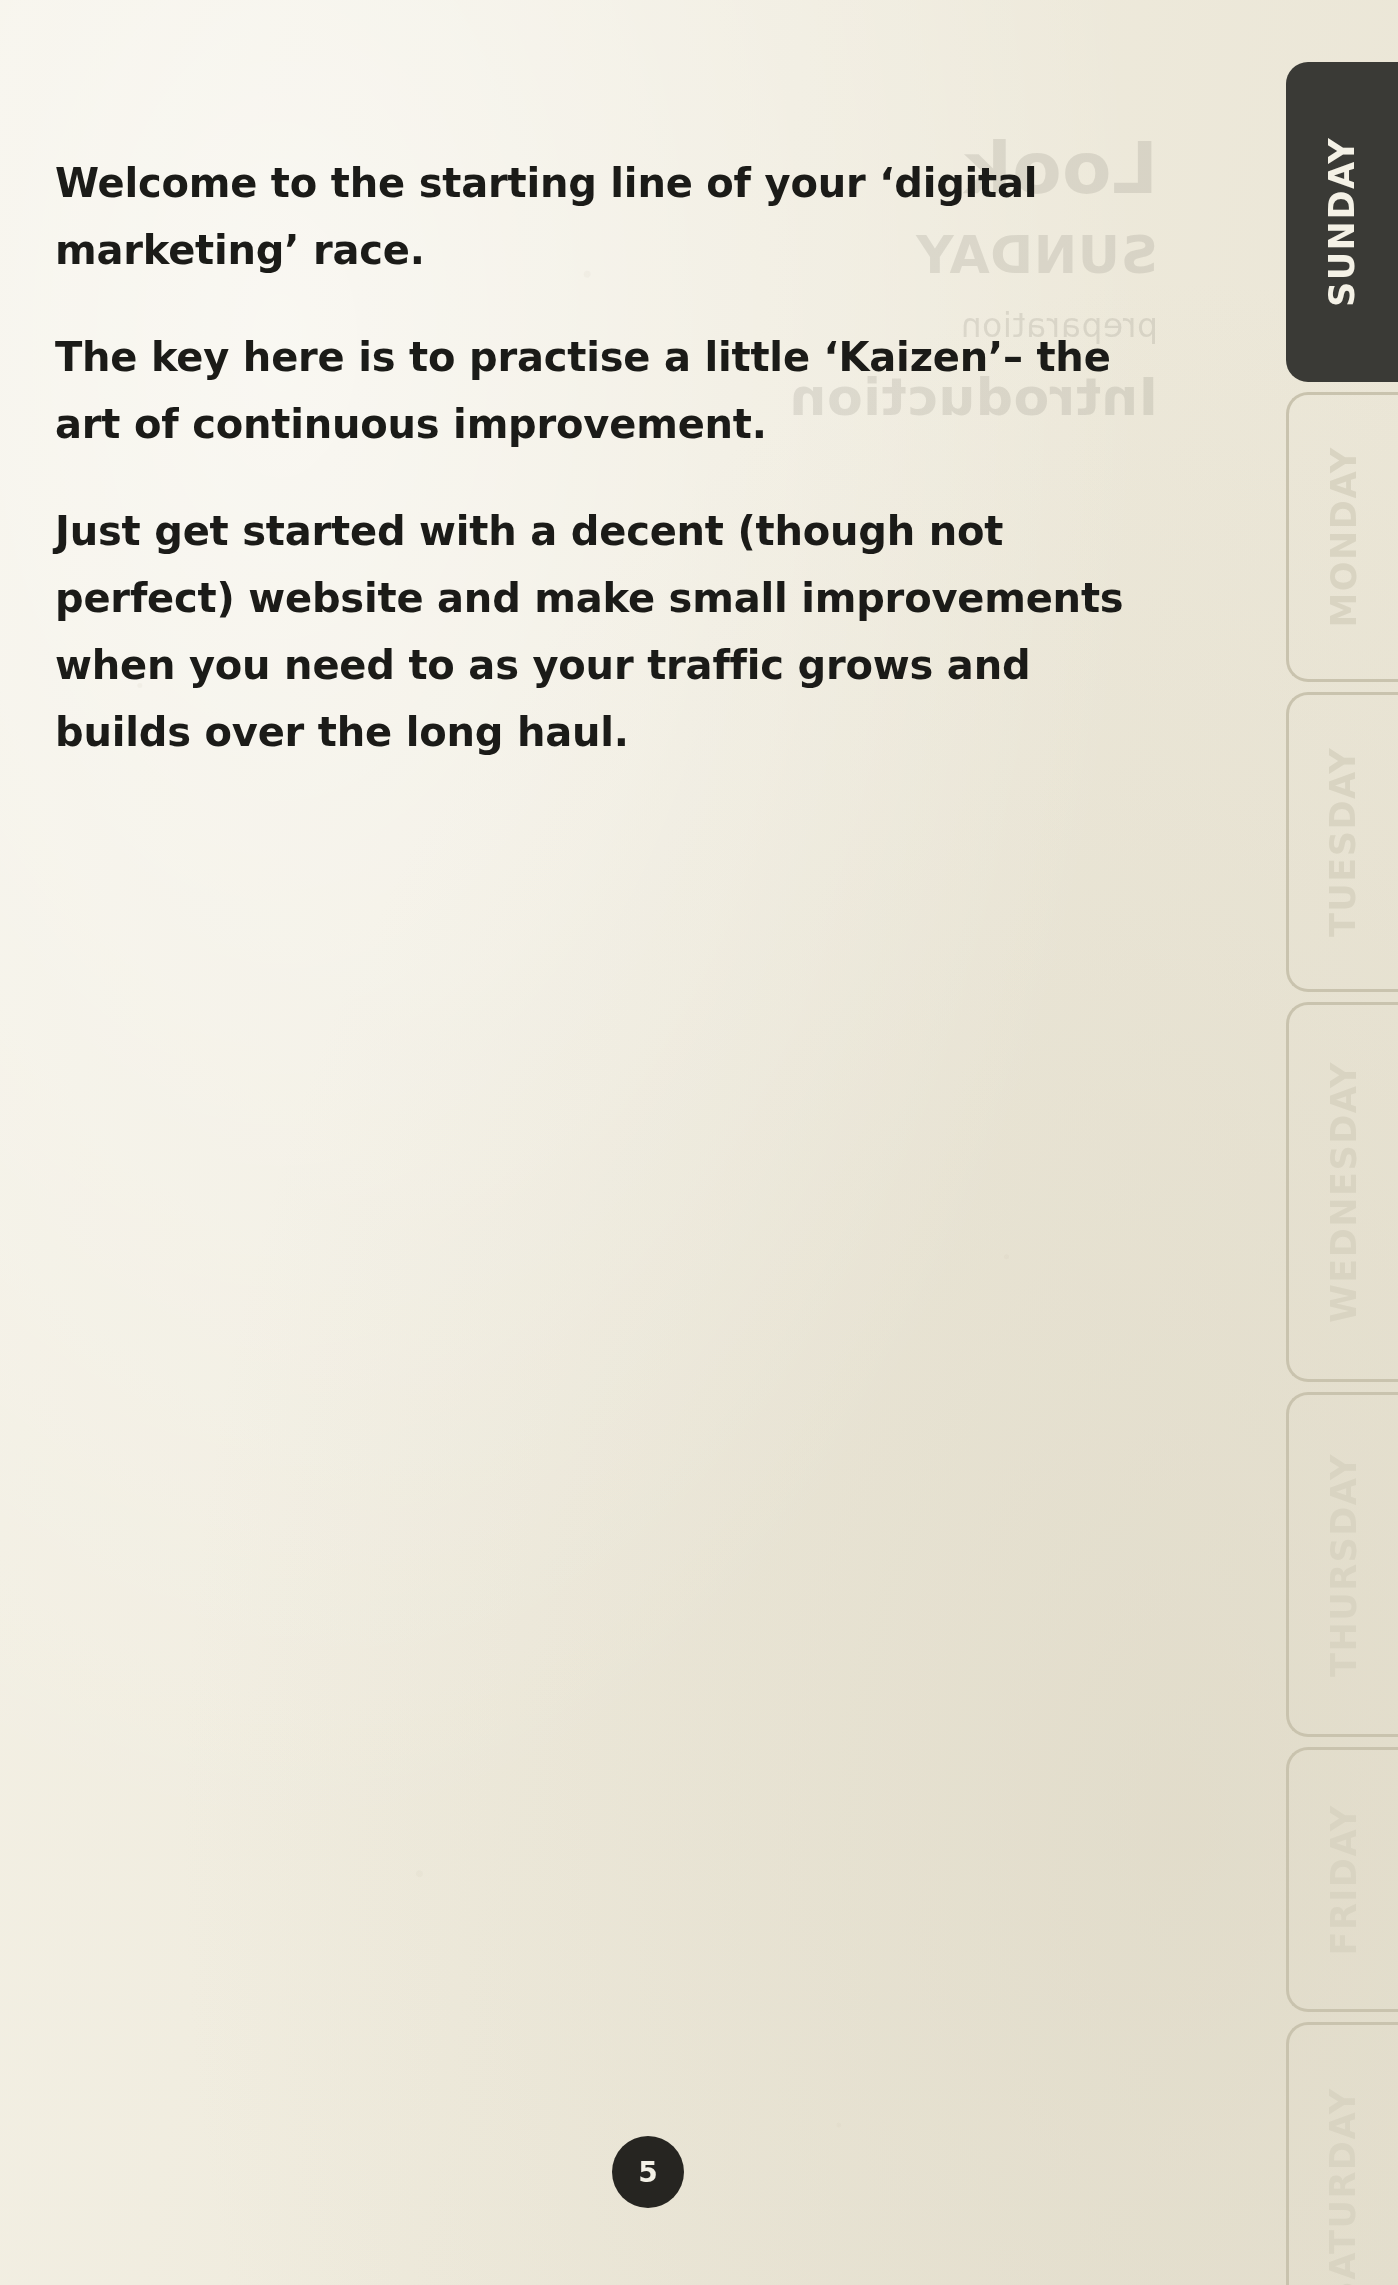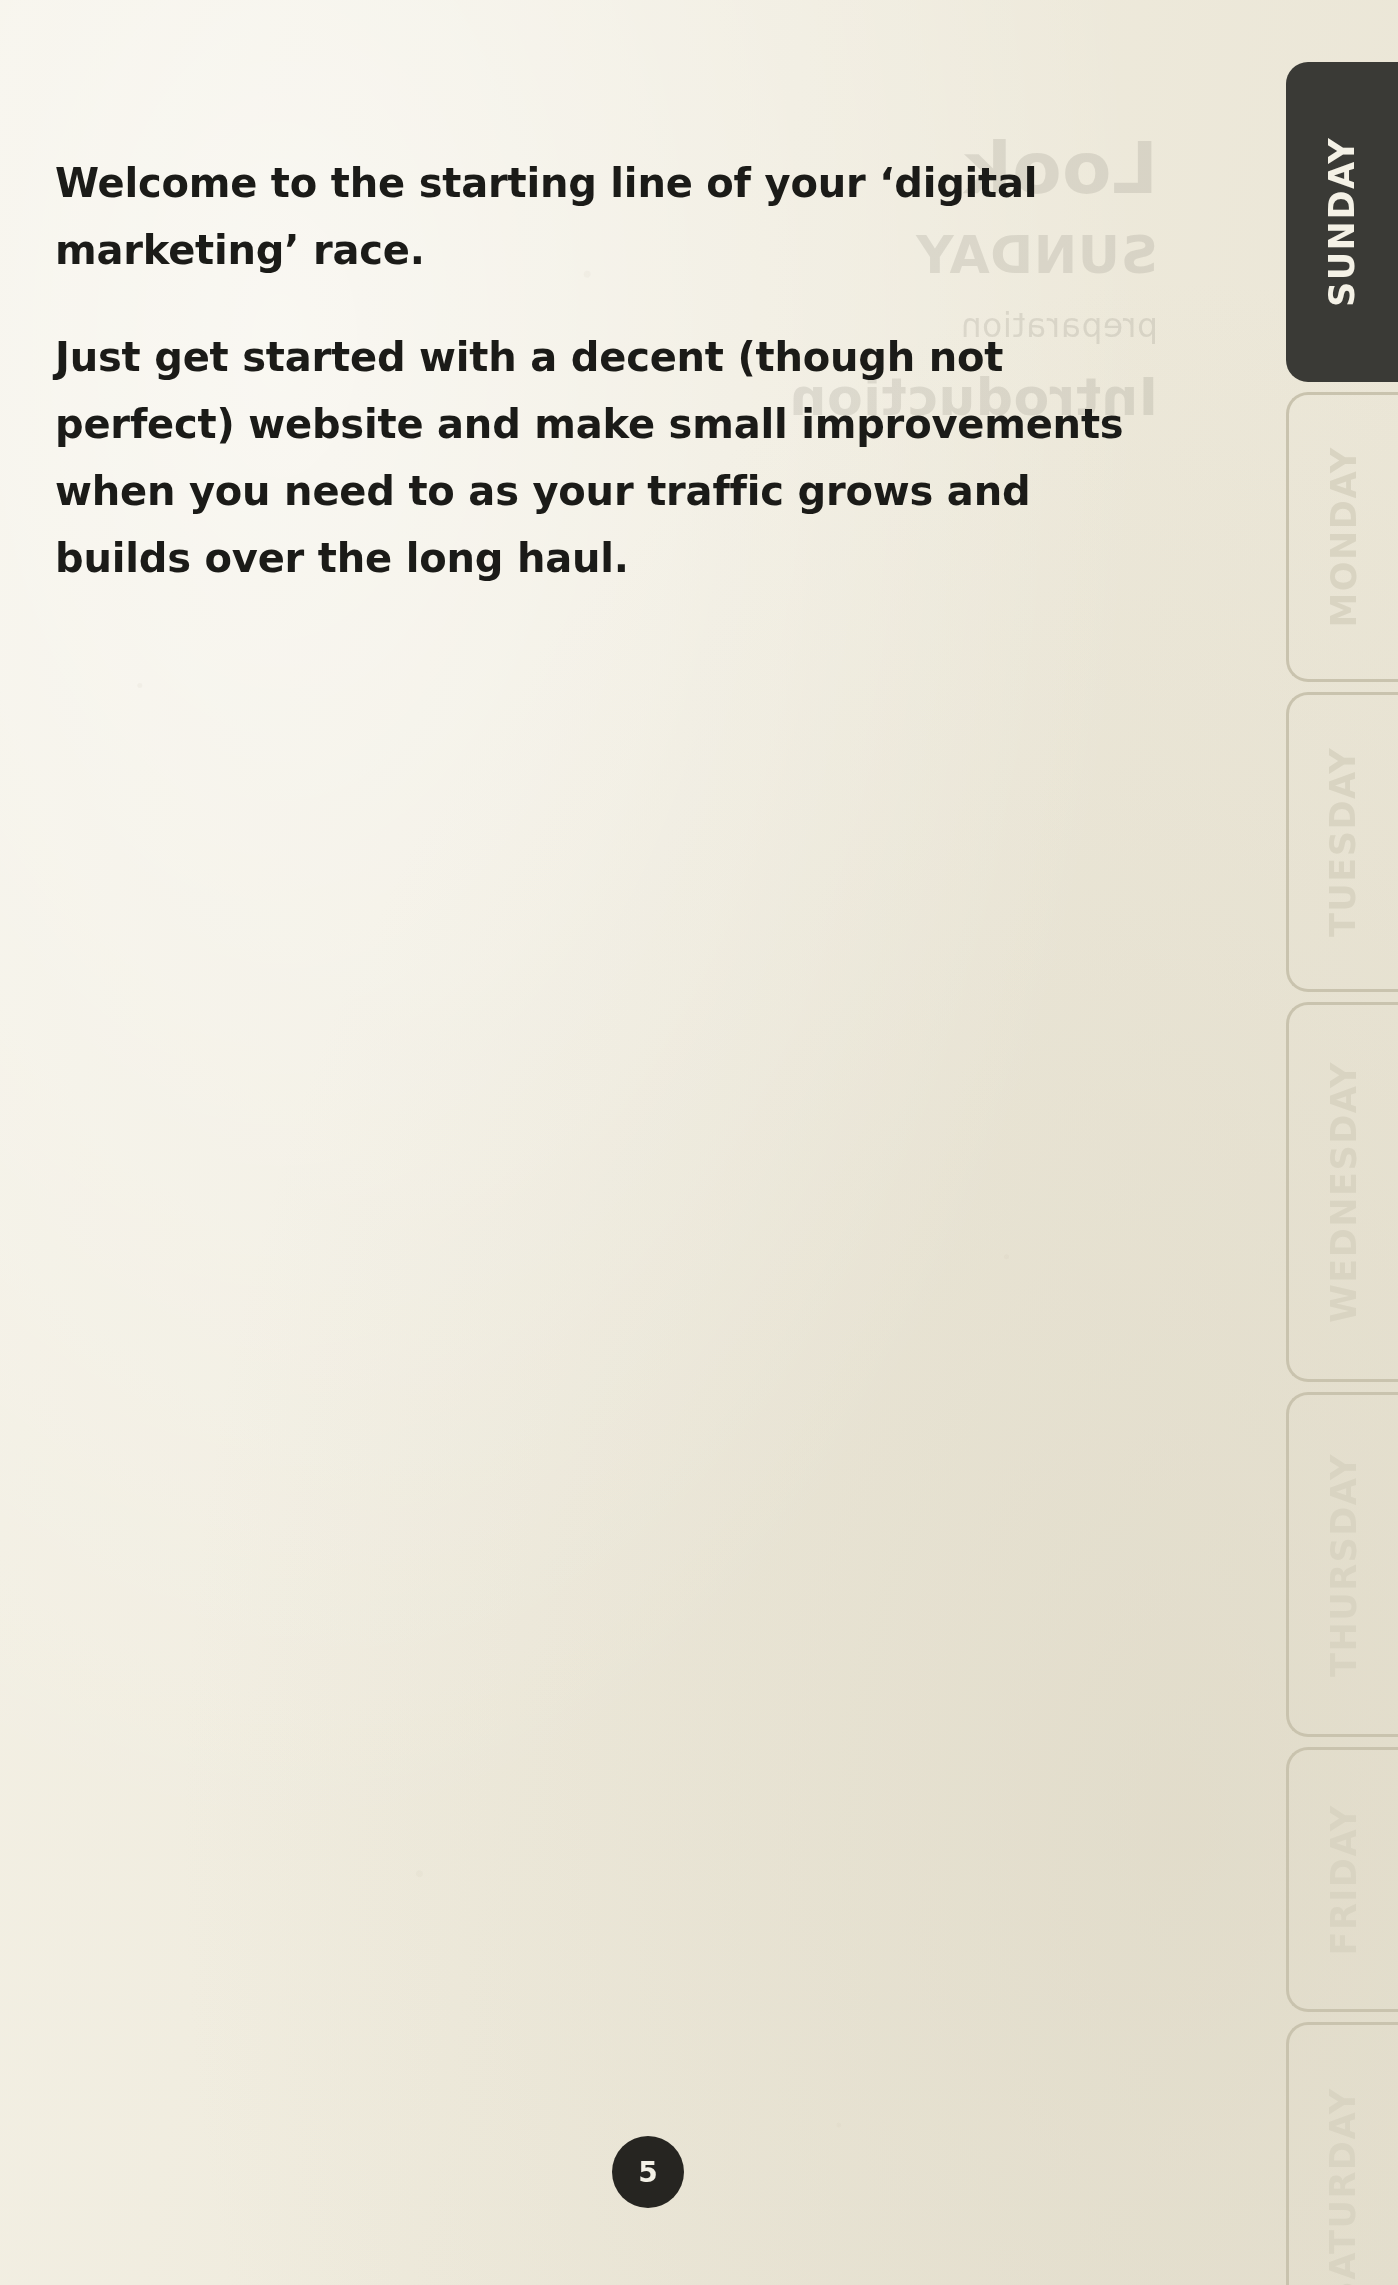--- a/index.html
+++ b/index.html
@@ -152,20 +152,21 @@
 
   <div class="bleed" aria-hidden="true">
     <div class="big">Look</div>
     <div class="mid">SUNDAY</div>
     <div>preparation</div>
     <div class="mid">Introduction</div>
   </div>
 
   <div class="content">
     <p class="para">Welcome to the starting line of your ‘digital marketing’ race.</p>
+    <p class="para">The key here is to practise a little ‘Kaizen’– the art of continuous improvement.</p>
     <p class="para">Just get started with a decent (though not perfect) website and make small improvements when you need to as your traffic grows and builds over the long haul.</p>
   </div>
 
   <div class="page-number">5</div>
 
   <div class="tabs">
     <div class="tab active" style="top:0px; height:320px;">
       <span class="tab-label">SUNDAY</span>
     </div>
     <div class="tab inactive" style="top:330px; height:290px;">

